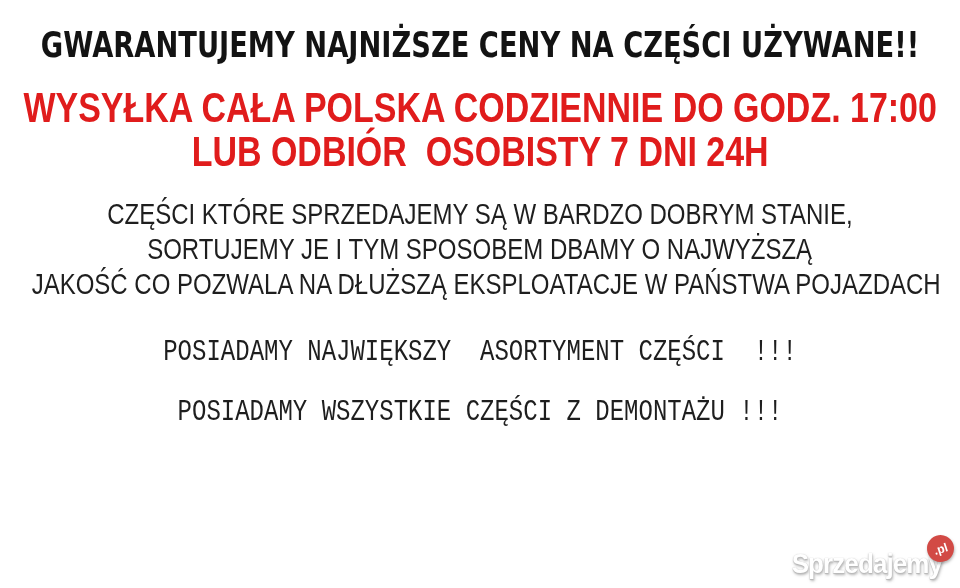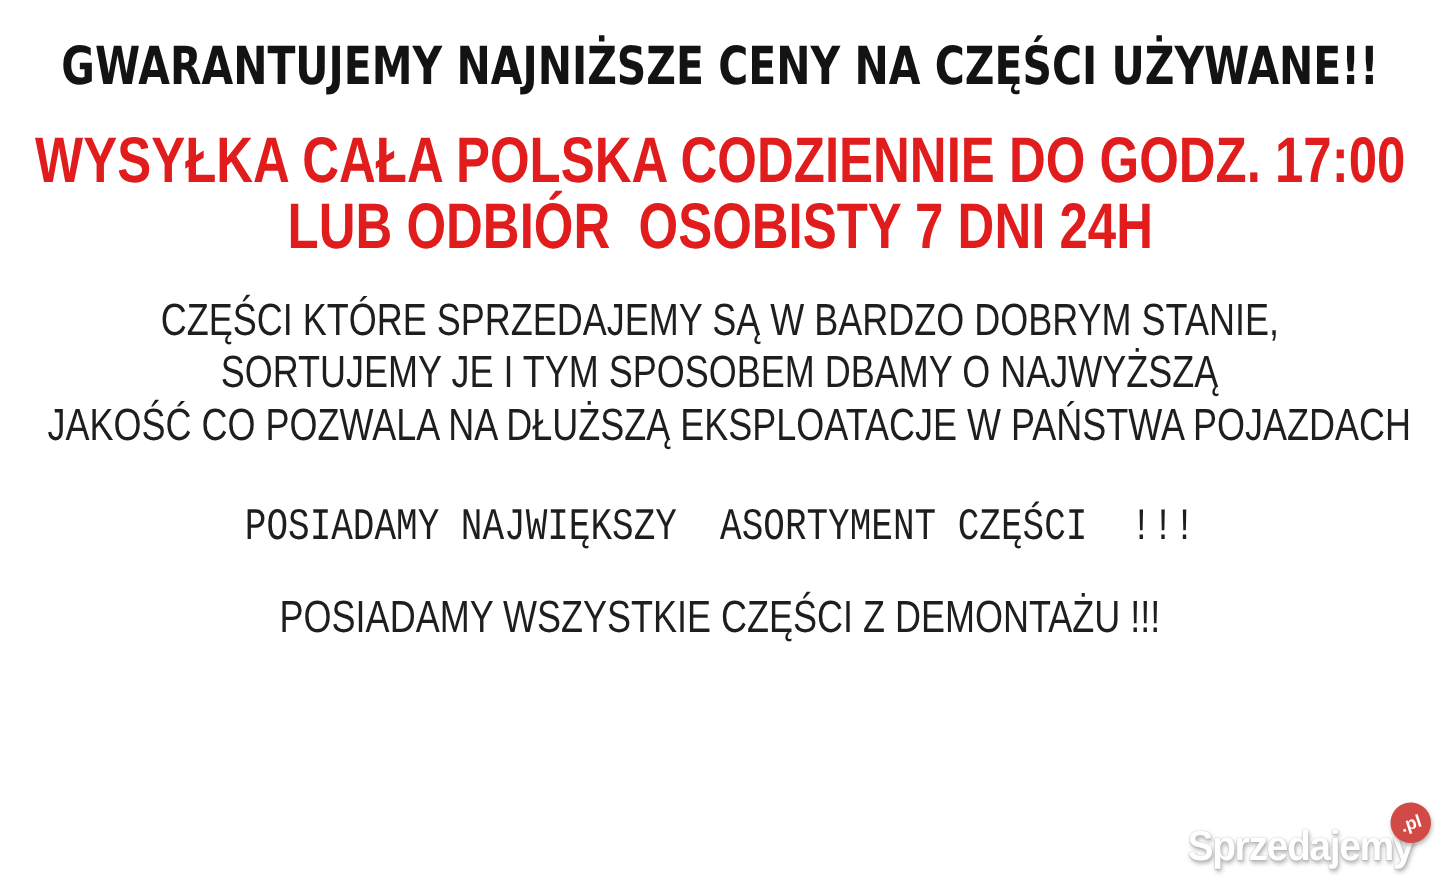--- a/index.html
+++ b/index.html
@@ -65,21 +65,21 @@
   }
 
   
   .pos-guarantee   { top: 28px; }
   .pos-ship1       { top: 86px; }
   .pos-ship2       { top: 130px; }
   .pos-cond1       { top: 199px; }
   .pos-cond2       { top: 234px; }
   .pos-cond3       { top: 269px; margin-left: 12px; }
   .pos-assortment  { top: 337px; font-family: Liberation Mono, monospace; }
-  .pos-dismantling { top: 397px; }
+  .pos-dismantling { top: 397px; font-family: Liberation Mono, monospace; }
   .pos-contact     { top: 466px; }
 
   
   .watermark {
     position: absolute;
     right: 12px;
     top: 544px;
     height: 40px;
     display: flex;
     align-items: center;

